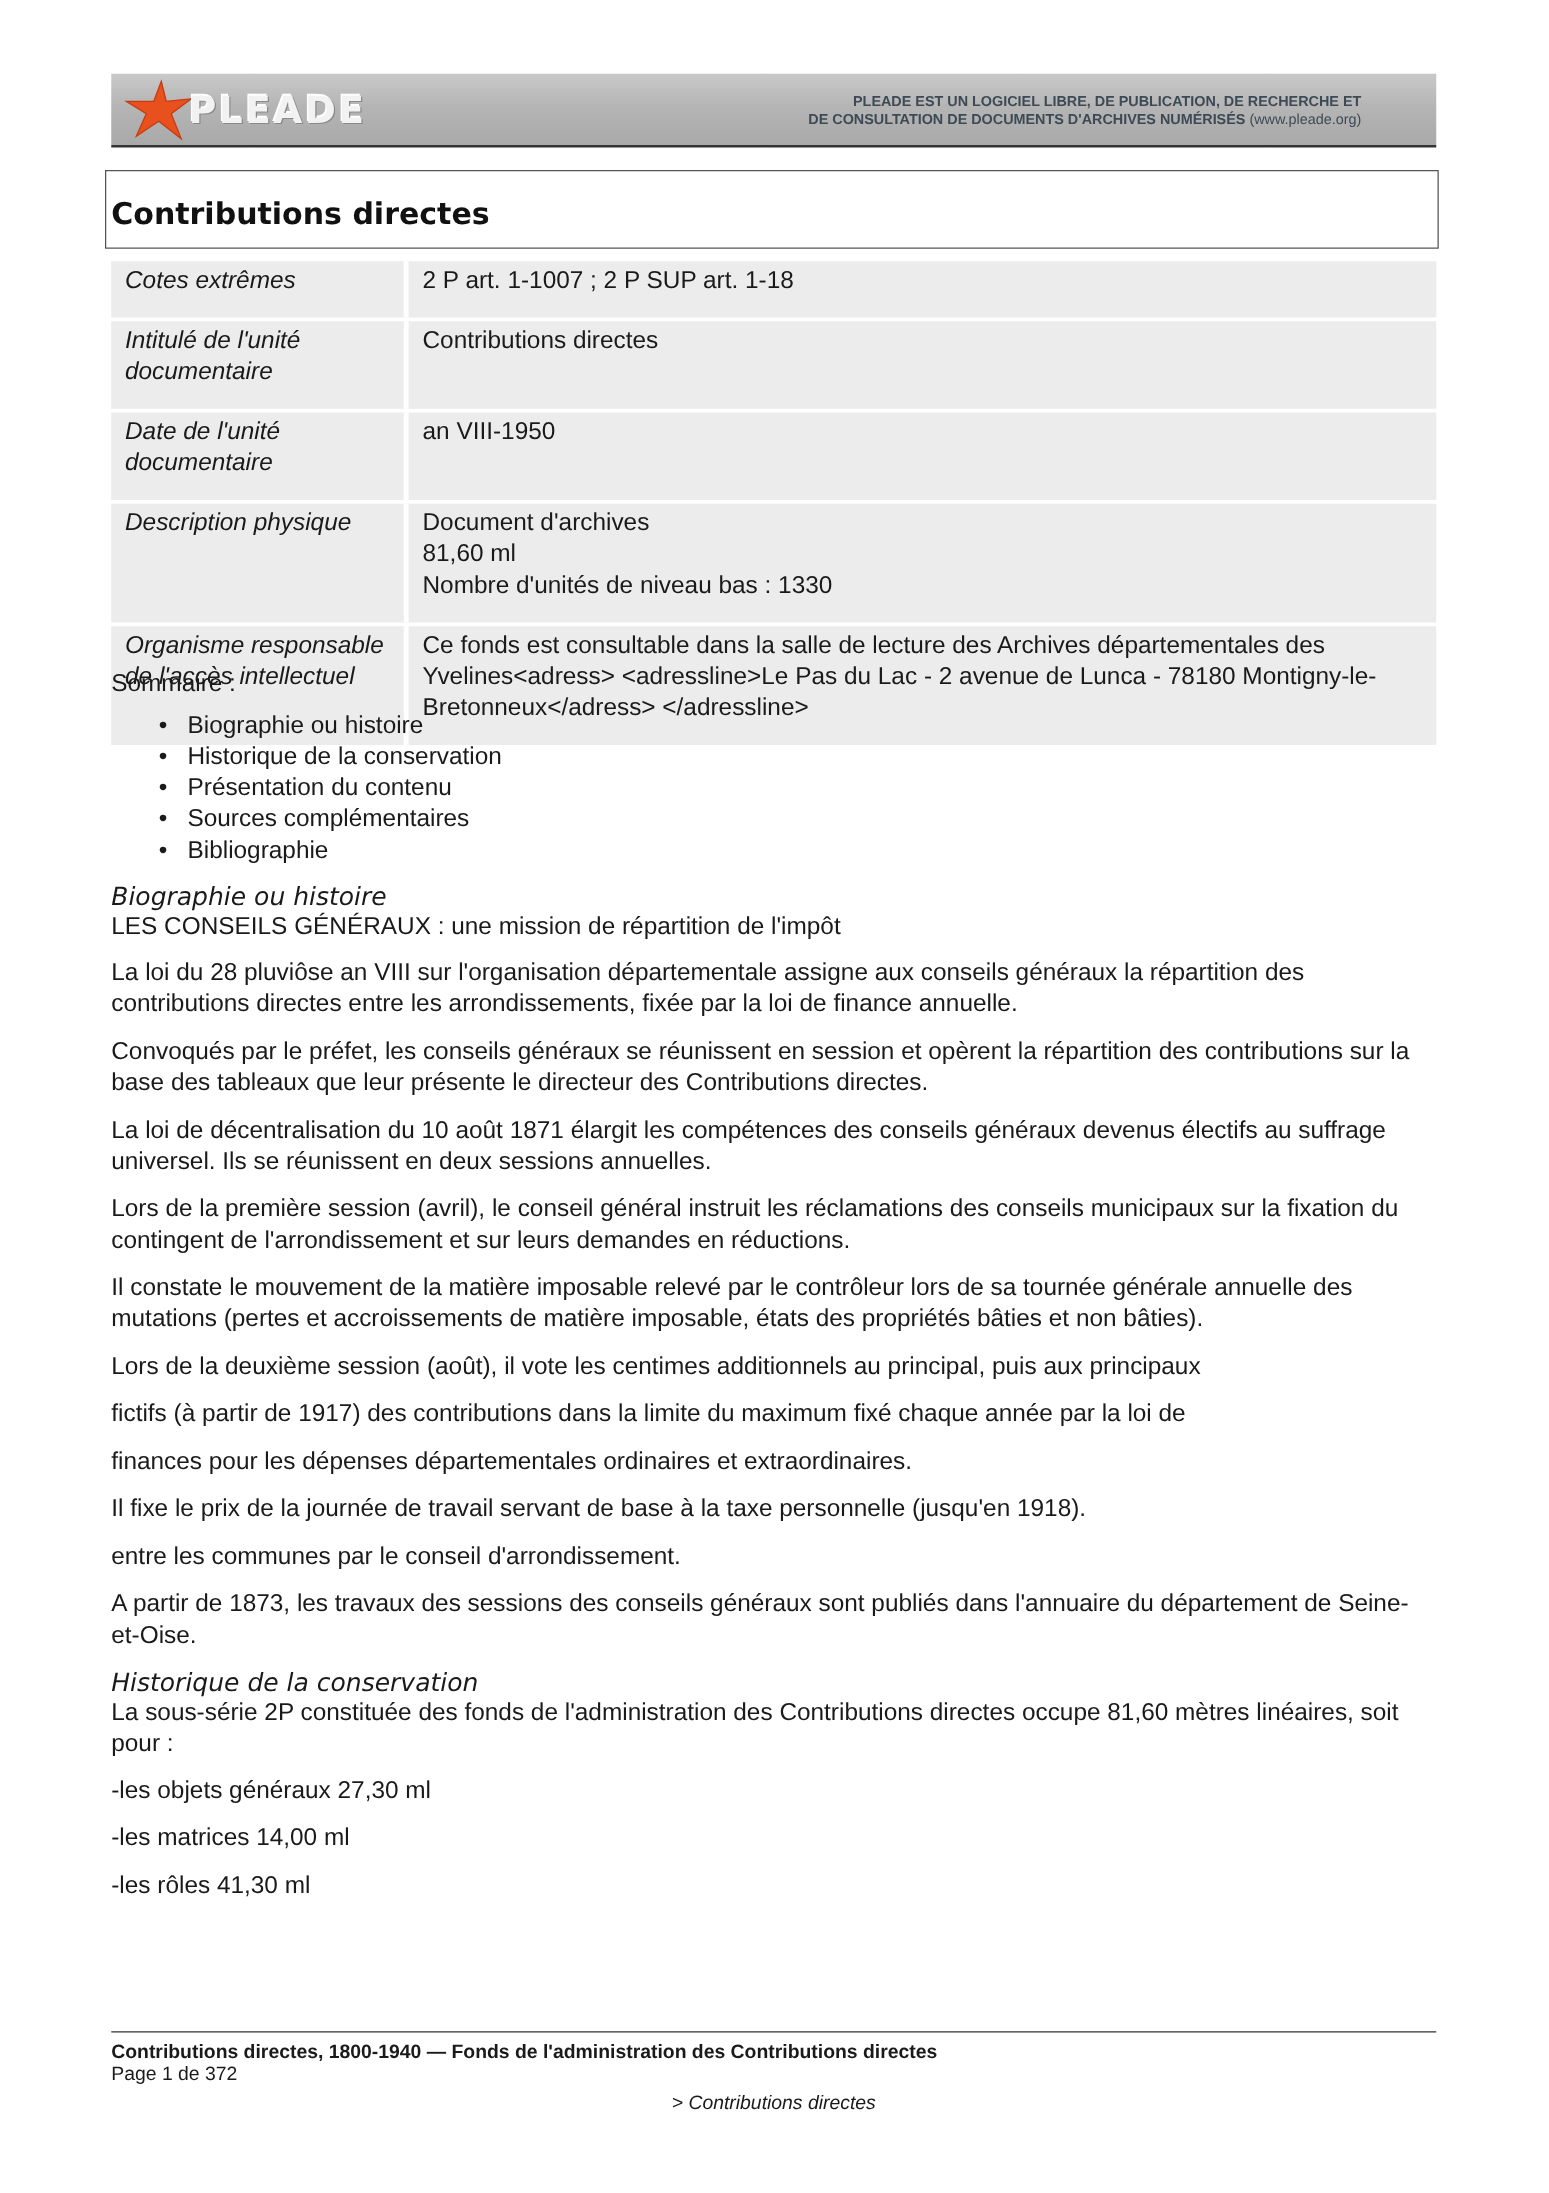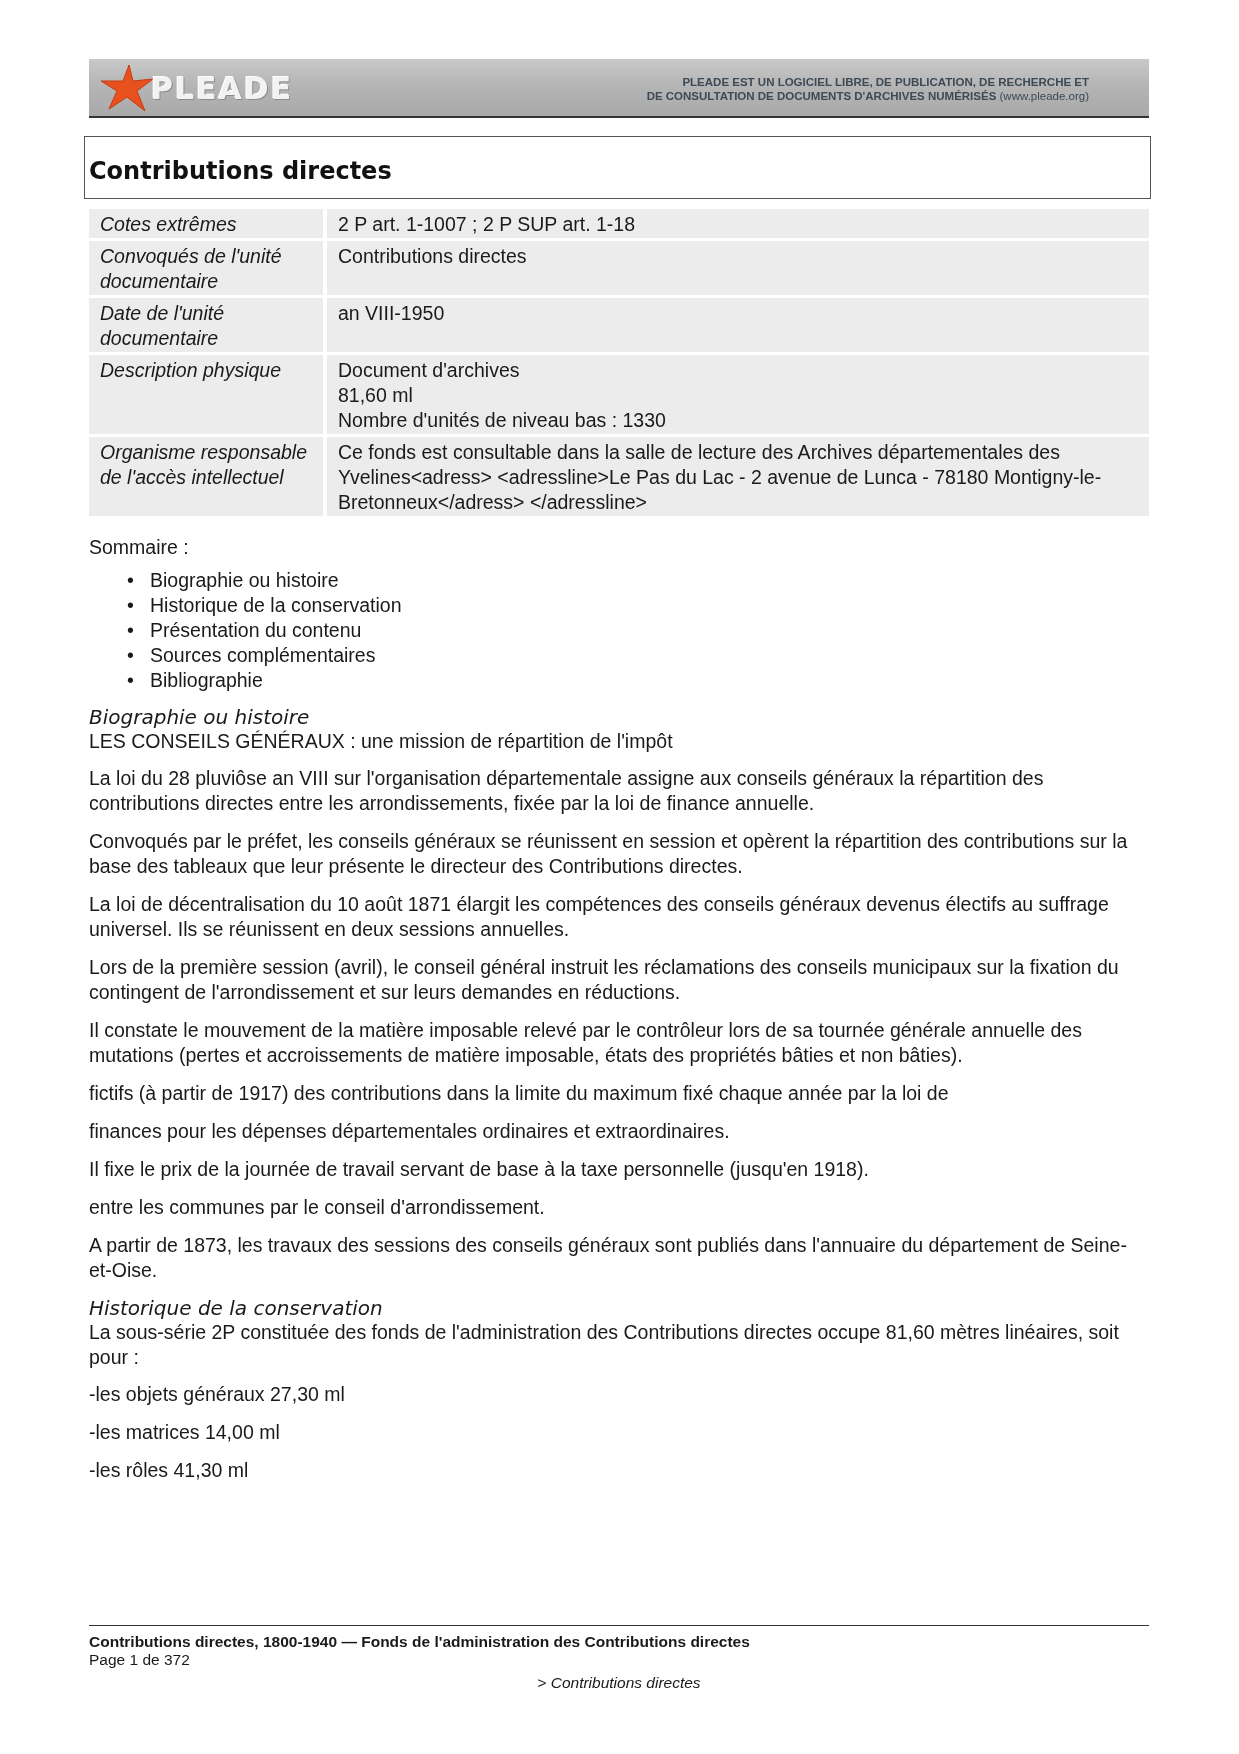--- a/index.html
+++ b/index.html
@@ -16,21 +16,21 @@
   .banner .tagline { position: absolute; right: 60px; top: 16px; text-align: right;
             font-family: Liberation Sans, sans-serif; font-size: 11.5px; line-height: 14px;
             color: #3d4a55; font-weight: bold; }
   .banner .tagline .url { font-weight: normal; }
   .title-box { position: absolute; left: 84px; top: 136px; width: 1067px; height: 63px;
             border: 1.5px solid #555; box-sizing: border-box; }
   .title-box h1 { margin: 0; position: absolute; left: 4px; top: 20px;
             font-family: "DejaVu Sans", sans-serif; font-weight: bold; font-size: 24px; color: #111; }
   table.meta { position: absolute; left: 89px; top: 206px; width: 1060px; border-collapse: separate;
             border-spacing: 0 3px; font-size: 19.5px; }
-  table.meta td { background: #ececec; vertical-align: top; padding: 3px 11px 1px 11px; line-height: 25px; }
+  table.meta td { background: #ececec; vertical-align: top; padding: 3px 11px 17px 11px; line-height: 25px; }
   table.meta td.k { width: 212px; font-style: italic; border-right: 4px solid #fff; }
   .content { position: absolute; left: 89px; top: 535px; width: 1060px; font-size: 19.5px; line-height: 25px; }
   .content p { margin: 0 0 12px 0; }
   .content .sommaire { margin: 0 0 8px 0; }
   .content ul { margin: 0 0 12px 0; padding: 0; list-style: none; }
   .content ul li { position: relative; padding-left: 61px; line-height: 25px; }
   .content ul li .bullet { position: absolute; left: 38px; top: 0; }
   .content h2 { margin: 0; font-family: "DejaVu Sans", sans-serif; font-style: italic; font-weight: normal;
             font-size: 20px; line-height: 24px; }
   .content p.sub { margin-bottom: 12px; }
@@ -63,21 +63,21 @@
 
 <table class="meta">
   <tbody id="meta-body">
       <tr>
         <td class="k">Cotes extrêmes</td>
         <td>
           <div>2 P art. 1-1007 ; 2 P SUP art. 1-18</div>
         </td>
       </tr>
       <tr>
-        <td class="k">Convoqués de l'unité documentaire</td>
+        <td class="k">Intitulé de l'unité documentaire</td>
         <td>
           <div>Contributions directes</div>
         </td>
       </tr>
       <tr>
         <td class="k">Date de l'unité documentaire</td>
         <td>
           <div>an VIII-1950</div>
         </td>
       </tr>
@@ -109,20 +109,21 @@
     </ul>
   <div id="sections">
       <div>
         <h2>Biographie ou histoire</h2>
         <p class="sub">LES CONSEILS GÉNÉRAUX : une mission de répartition de l'impôt</p>
         <p class="spaced">La loi du 28 pluviôse an VIII sur l'organisation départementale assigne aux conseils généraux la répartition des contributions directes entre les arrondissements, fixée par la loi de finance annuelle.</p>
         <p class="spaced">Convoqués par le préfet, les conseils généraux se réunissent en session et opèrent la répartition des contributions sur la base des tableaux que leur présente le directeur des Contributions directes.</p>
         <p class="spaced">La loi de décentralisation du 10 août 1871 élargit les compétences des conseils généraux devenus électifs au suffrage universel. Ils se réunissent en deux sessions annuelles.</p>
         <p class="spaced">Lors de la première session (avril), le conseil général instruit les réclamations des conseils municipaux sur la fixation du contingent de l'arrondissement et sur leurs demandes en réductions.</p>
         <p class="spaced">Il constate le mouvement de la matière imposable relevé par le contrôleur lors de sa tournée générale annuelle des mutations (pertes et accroissements de matière imposable, états des propriétés bâties et non bâties).</p>
+        <p class="spaced">Lors de la deuxième session (août), il vote les centimes additionnels au principal, puis aux principaux</p>
         <p class="spaced">fictifs (à partir de 1917) des contributions dans la limite du maximum fixé chaque année par la loi de</p>
         <p class="spaced">finances pour les dépenses départementales ordinaires et extraordinaires.</p>
         <p class="spaced">Il fixe le prix de la journée de travail servant de base à la taxe personnelle (jusqu'en 1918).</p>
         <p class="spaced">entre les communes par le conseil d'arrondissement.</p>
         <p class="spaced">A partir de 1873, les travaux des sessions des conseils généraux sont publiés dans l'annuaire du département de Seine-et-Oise.</p>
       </div>
       <div>
         <h2>Historique de la conservation</h2>
         <p class="sub">La sous-série 2P constituée des fonds de l'administration des Contributions directes occupe 81,60 mètres linéaires, soit pour :</p>
         <p class="spaced">-les objets généraux 27,30 ml</p>

